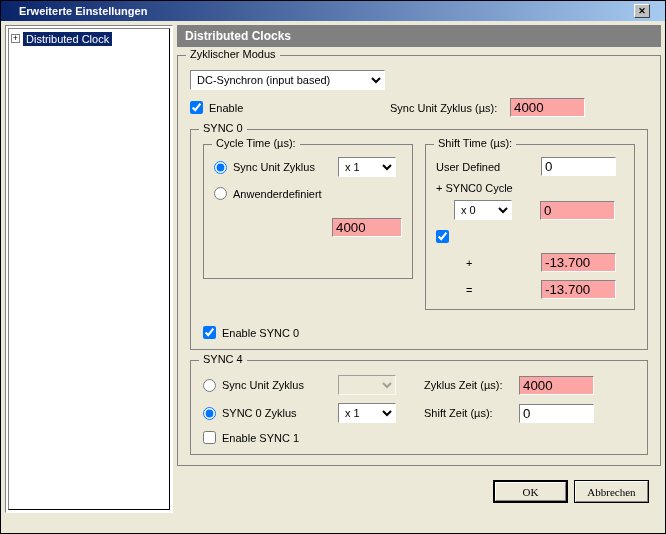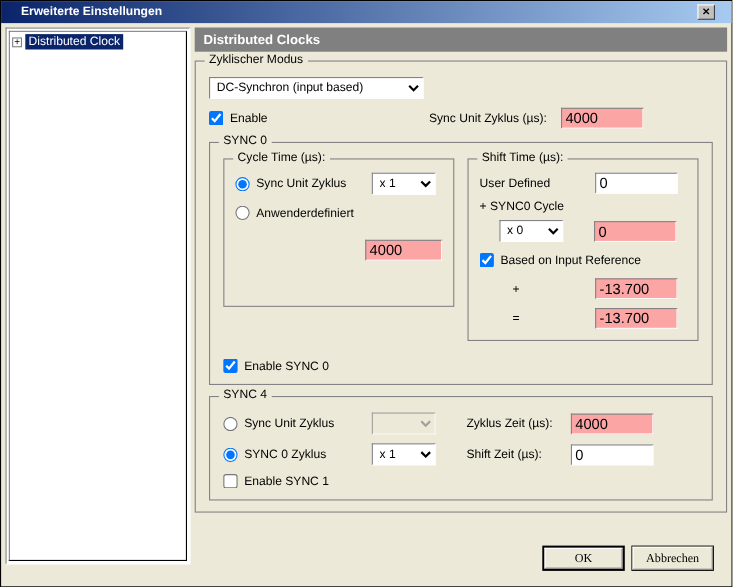--- a/index.html
+++ b/index.html
@@ -19,21 +19,21 @@
 .groupbox { border: 1px solid #848284; border-radius: 0; position: relative; padding: 14px 12px 10px 12px; margin-bottom: 8px; }
 .groupbox-title { position: absolute; top: -8px; left: 8px; background: #ece9d8; padding: 0 4px; font-size: 11px; text-align: right; }
 .row { display: flex; align-items: center; margin-bottom: 8px; }
 .label { font-size: 11px; }
 input[type=text], select { font-family: Tahoma, Arial; font-size: 11px; }
 .text-input { border: 1px solid #848284; border-right-color: #fff; border-bottom-color: #fff; background: #fff; padding: 1px 3px; height: 19px; }
 .text-input.ro { background: #fca5a5; }
 .combo { border: 1px solid #848284; border-right-color: #fff; border-bottom-color: #fff; background: #fff; height: 20px; padding: 1px 2px; }
 input[type=checkbox], input[type=radio] { margin-right: 6px; }
 .checkbox-row, .radio-row { display: flex; align-items: center; font-size: 11px; }
-.btn { background: #ece9d8; border: 1px solid #000; min-width: 75px; height: 23px; font-family: Tahoma; font-size: 11px; cursor: pointer; margin-top: 16px; }
+.btn { background: #ece9d8; border: 1px solid #000; min-width: 75px; height: 23px; font-family: Tahoma; font-size: 11px; cursor: pointer; }
 .btn.default { border: 2px solid #000; }
 .btn-inner { border: 1px solid #fff; border-right-color: #848284; border-bottom-color: #848284; height: 100%; display: flex; align-items: center; justify-content: center; }
 .footer { display: flex; justify-content: flex-end; gap: 6px; padding: 6px 12px 10px 12px; }
 .sync-inner { display: flex; gap: 12px; }
 .sync-col { flex: 1; }
 .nested-group { border: 1px solid #848284; padding: 12px 10px 10px 10px; position: relative; }
 .nested-title { position: absolute; top: -8px; left: 8px; background: #ece9d8; padding: 0 4px; font-size: 11px; }
 .combo-small { width: 58px; }
 </style>
 </head>
@@ -103,21 +103,20 @@
                 </div>
                 <div class="label" style="margin-bottom:6px">+ SYNC0 Cycle</div>
                 <div class="row" style="margin-bottom:10px">
                   <span style="width:18px"></span>
                   <select class="combo combo-small"><option>x 0</option></select>
                   <span style="width:28px"></span>
                   <input class="text-input ro" style="width: 75px;" readonly="" value="0">
                 </div>
                 <div class="checkbox-row" style="margin-bottom:10px">
                   <input type="checkbox" checked="" style="">
-                  <span>Based on Input Reference</span>
                 </div>
                 <div class="row" style="margin-bottom:8px">
                   <span class="label" style="width:105px;padding-left:30px">+</span>
                   <input class="text-input ro" style="width: 75px;" readonly="" value="-13.700">
                 </div>
                 <div class="row" style="margin-bottom:0">
                   <span class="label" style="width:105px;padding-left:30px">=</span>
                   <input class="text-input ro" style="width: 75px;" readonly="" value="-13.700">
                 </div>
               </div>

